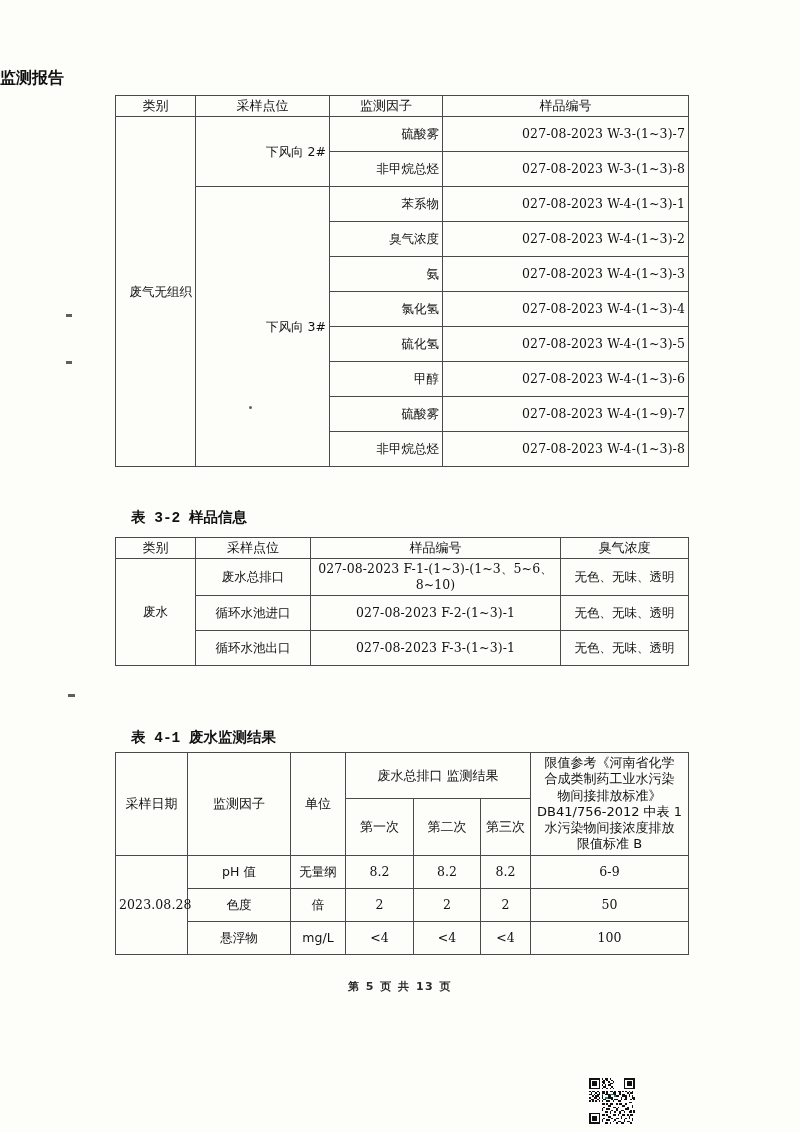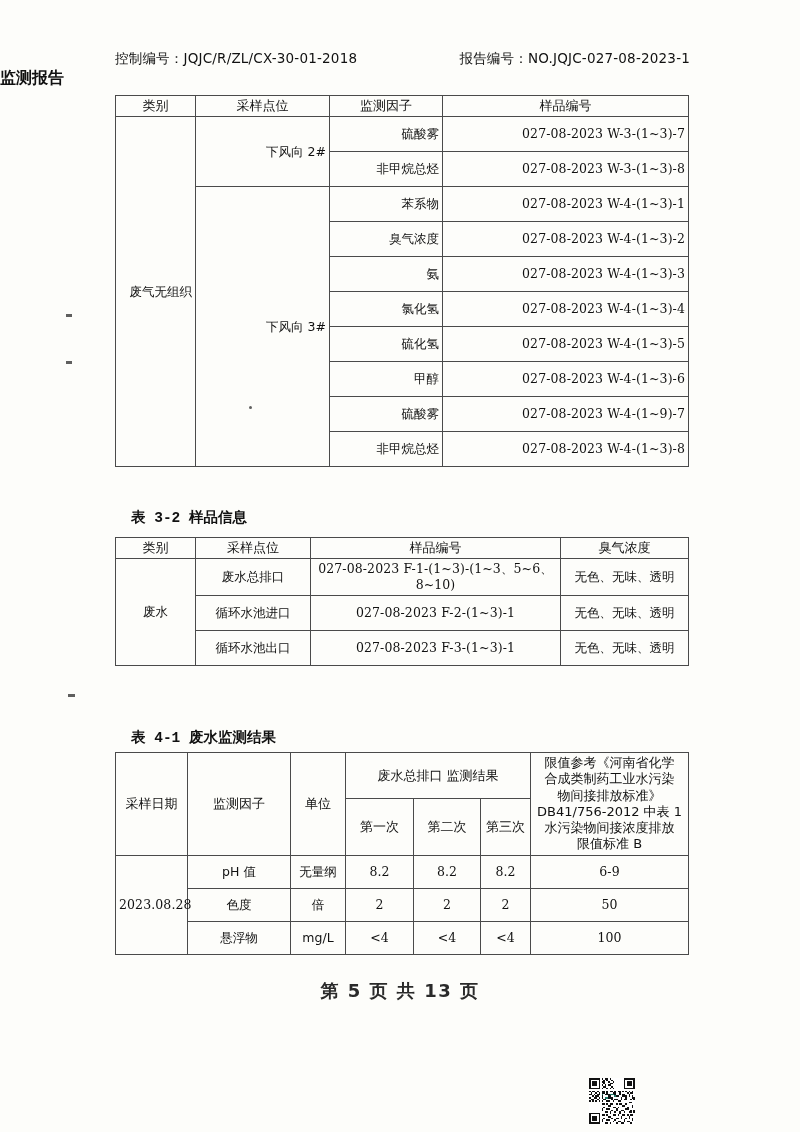--- a/index.html
+++ b/index.html
@@ -104,21 +104,21 @@
     padding: 3px 2px;
   }
   .limit-cell .l { display: block; }
   
   .footer {
     position: absolute;
     top: 979px;
     left: 0;
     width: 800px;
     text-align: center;
-    font-size: 18px;
+    font-size: 11px;
     font-weight: bold;
     font-family: "DejaVu Sans", "Liberation Sans", sans-serif;
     letter-spacing: 1.5px;
     color: #2a2a2a;
   }
   
   .qr {
     position: absolute;
     left: 588px;
     top: 1078px;
@@ -136,22 +136,20 @@
   #speck-2 { left: 66px; top: 361px; }
   #speck-3 { left: 68px; top: 694px; width: 7px; }
   #speck-4 { left: 249px; top: 406px; width: 3px; height: 3px; border-radius: 50%; }
 </style>
 </head>
 <body>
 
 <div class="page">
 
   <div class="hdr">
-    <span class="cjk">控制编号：JQJC/R/ZL/CX-30-01-2018</span>
-    <span class="cjk rep">报告编号：NO.JQJC-027-08-2023-1</span>
   </div>
   <div class="doc-title">监测报告</div>
 
   <table class="rt" id="table-waste-gas">
     <colgroup>
       <col style="width:80px">
         <col style="width:134px">
         <col style="width:113px">
         <col style="width:246px">
     </colgroup>

